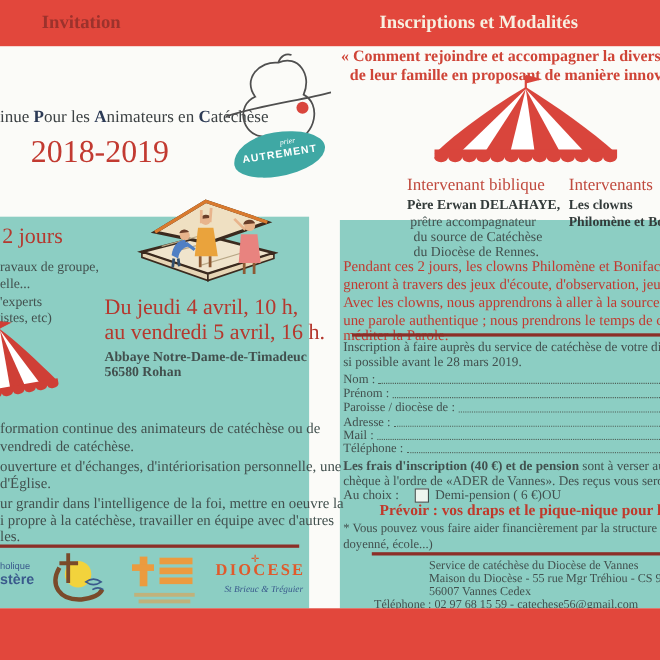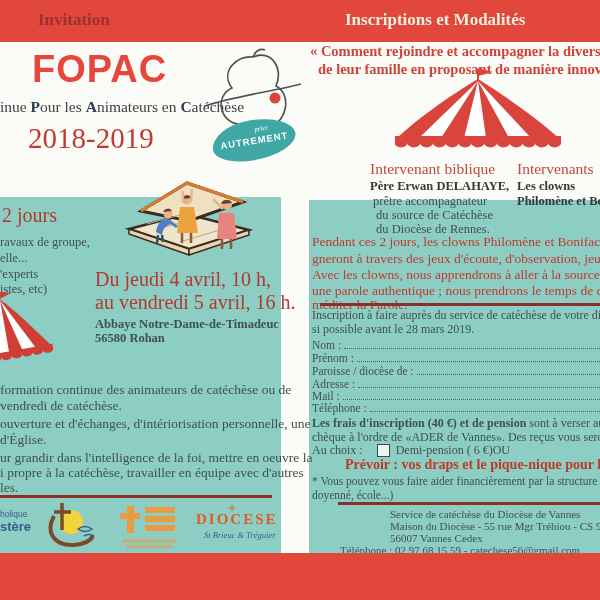--- a/index.html
+++ b/index.html
@@ -35,21 +35,20 @@
 
 <div class="page">
 
   <div class="abs banner"></div>
   <div class="abs banner-left">Invitation</div>
   <div class="abs banner-right nw">Inscriptions et Modalités</div>
 
   <div class="abs teal" style="left:0;top:197px;width:281px;height:356px;"></div>
   <div class="abs teal" style="left:309px;top:200px;width:291px;height:353px;"></div>
 
-  <div class="abs fopac">FOPAC</div>
 
   <div class="abs subtitle nw">
     <span>inue </span><b>P</b><span>our les </span><b>A</b><span>nimateurs en </span><b>C</b><span>atéchèse</span>
   </div>
 
   <div class="abs years">2018-2019</div>
 
   <svg class="abs" style="left:205px;top:46px;" width="96" height="94" viewBox="0 0 96 94">
     <path d="M48 11 C66 3 79 22 71 40 C87 48 83 77 61 83 C52 93 35 89 33 78 C15 76 9 50 27 42 C15 26 31 9 48 11 Z" fill="none" stroke="#4f4f4f" stroke-width="1.6"></path>
     <path d="M0 60 C30 50 70 45 96 38" fill="none" stroke="#4f4f4f" stroke-width="1.6"></path>

